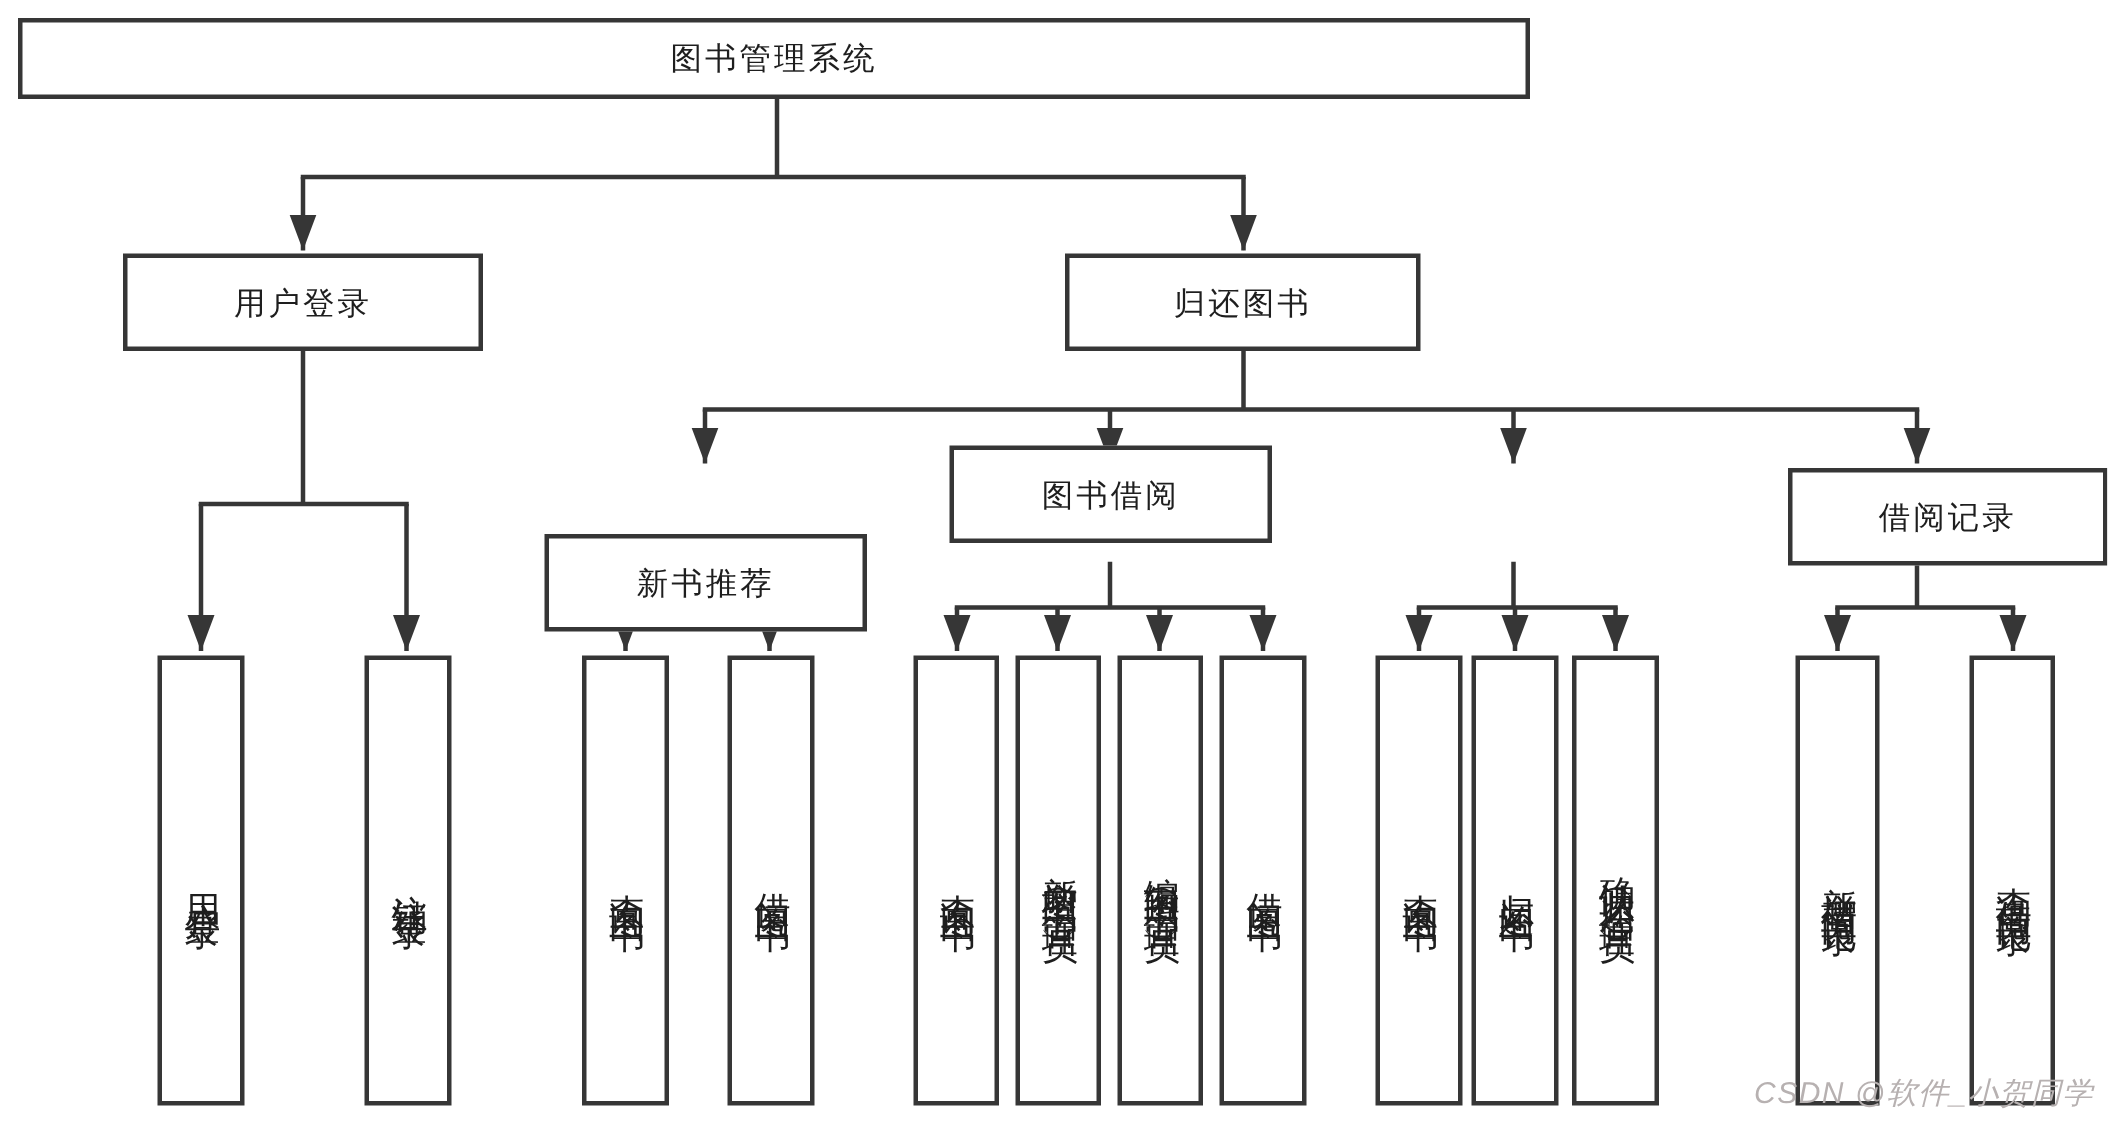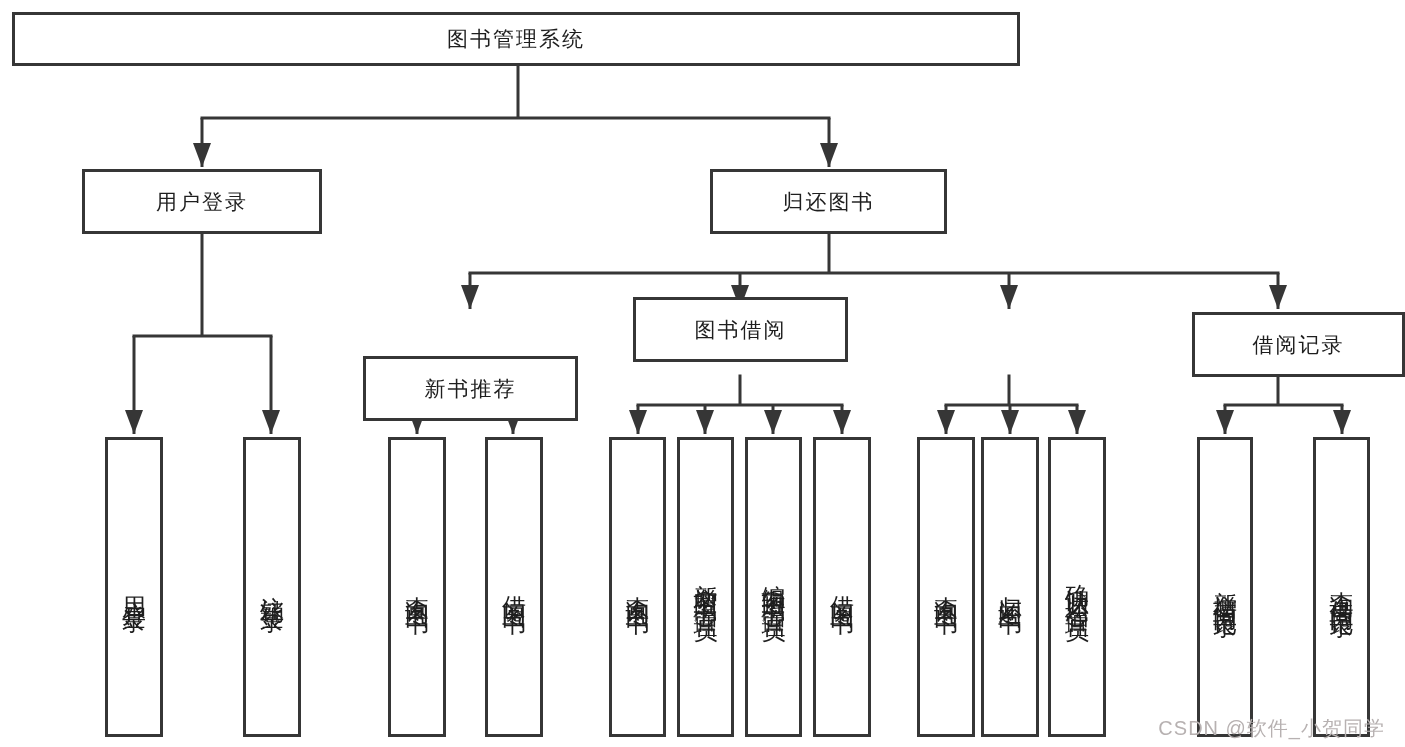--- a/index.html
+++ b/index.html
@@ -42,27 +42,28 @@
     writing-mode: vertical-rl;
     text-orientation: mixed;
     font-size: 24px;
     letter-spacing: 5px;
     line-height: 1;
     color: #1e1e1e;
     white-space: nowrap;
   }
   #watermark {
     position: absolute;
-    right: 20px;
+    right: 9px;
     bottom: 5px;
     font-size: 20px;
     letter-spacing: 1px;
     color: #b7b1b1;
     z-index: 5;
     white-space: nowrap;
+    font-style: italic;
   }
 </style>
 </head>
 <body>
 
 <div id="canvas">
 
   <svg id="wires" width="1405" height="747" viewBox="0 0 1405 747">
     <defs>
       <marker id="arrow" markerUnits="userSpaceOnUse" markerWidth="28" markerHeight="22" refX="24" refY="9" orient="auto">

